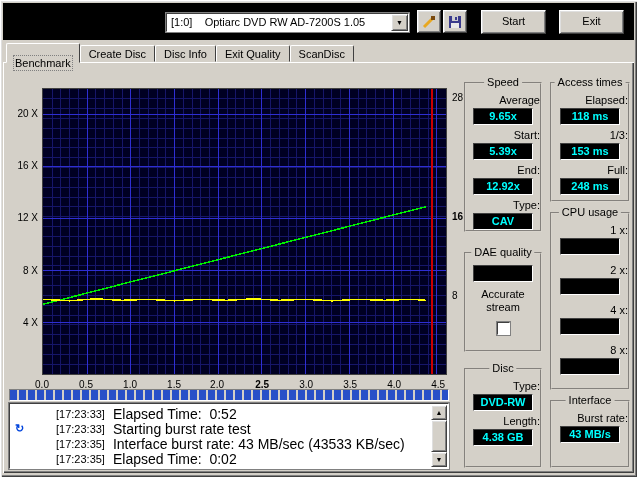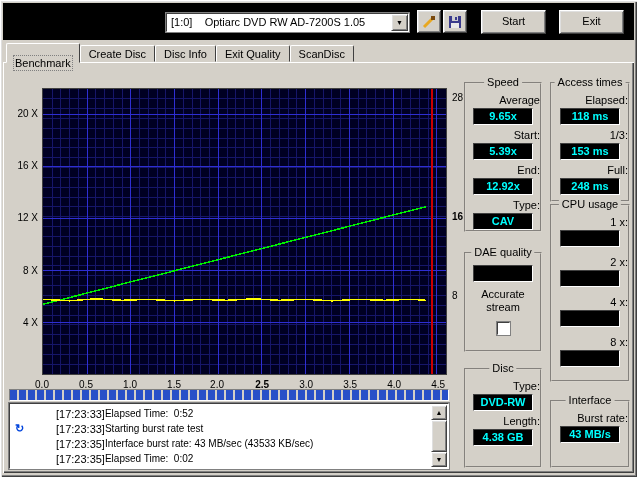--- a/index.html
+++ b/index.html
@@ -47,35 +47,35 @@
   .progress{ position:absolute; left:9px; top:389px; width:440px; height:12px; background:#fff;
     border:1px solid; border-color:#808080 #fff #fff #808080; }
   .progress-fill{ height:100%; }
   .logbox{ position:absolute; left:9px; top:403px; width:440px; height:66px; background:#fff;
     border:1px solid; border-color:#404040 #fff #fff #404040; box-shadow:0 0 0 1px #808080; }
   .log-rows{ position:absolute; left:1px; top:2px; right:17px; bottom:1px; overflow:hidden; }
   .log-row{ display:flex; height:15px; align-items:center; }
   .log-icon{ width:17px; text-align:center; font-size:11px; font-weight:bold; color:#0044dd; flex:none; }
   .icon-busy::before{ content:"↻"; }
   .log-time{ font-size:11px; white-space:pre;padding-left:28px; }
-  .log-msg{ font-size:10px; white-space:pre; }
+  .log-msg{ font-size:14px; white-space:pre; margin-left:8px; }
   .sb{ position:absolute; right:1px; top:1px; bottom:1px; width:16px; background:#e8e4dc; display:flex; flex-direction:column; }
   .sb-btn{ height:15px; font-size:7px; text-align:center; line-height:14px; flex:none; }
   .sb-thumb{ flex:1; margin:0; }
   
   .groupbox{ position:absolute; border:2px groove #d8d4cc; padding-top:10px; }
   .gb-title{ position:absolute; top:-8px; left:50%; transform:translateX(-50%); background:#d4d0c8;
     padding:0 3px; font-size:11px; white-space:nowrap; }
   .plabel{ font-size:11px; text-align:right; margin-top:0; height:13px; }
   .vbox{ width:60px; height:17px; margin:1px auto 4px; background:#000; color:#00ffff; font-weight:bold;
     font-size:11px; text-align:center; line-height:15px;
     border:1px solid; border-color:#404040 #fff #fff #404040; }
   #g-speed{ left:464px; top:82px; width:78px; height:150px; }
   #g-access{ left:550px; top:82px; width:80px; height:120px; }
-  #g-cpu{ left:550px; top:204px; width:80px; height:178px; }
+  #g-cpu{ left:550px; top:212px; width:80px; height:178px; }
   #g-cpu .vbox{ margin-bottom:9px; }
   #g-dae{ left:464px; top:252px; width:78px; height:100px; }
   #g-disc{ left:464px; top:368px; width:78px; height:100px; }
   #g-iface{ left:550px; top:400px; width:80px; height:68px; }
   .dae-label{ font-size:11px; text-align:center; margin-top:6px; line-height:13px; padding:0 6px; }
   .checkbox{ display:block; width:13px; height:13px; margin:8px auto 0; background:#fff;
     border:1px solid; border-color:#404040 #fff #fff #404040; box-shadow:0 0 0 1px #808080; }
 </style>
 </head>
 <body>

